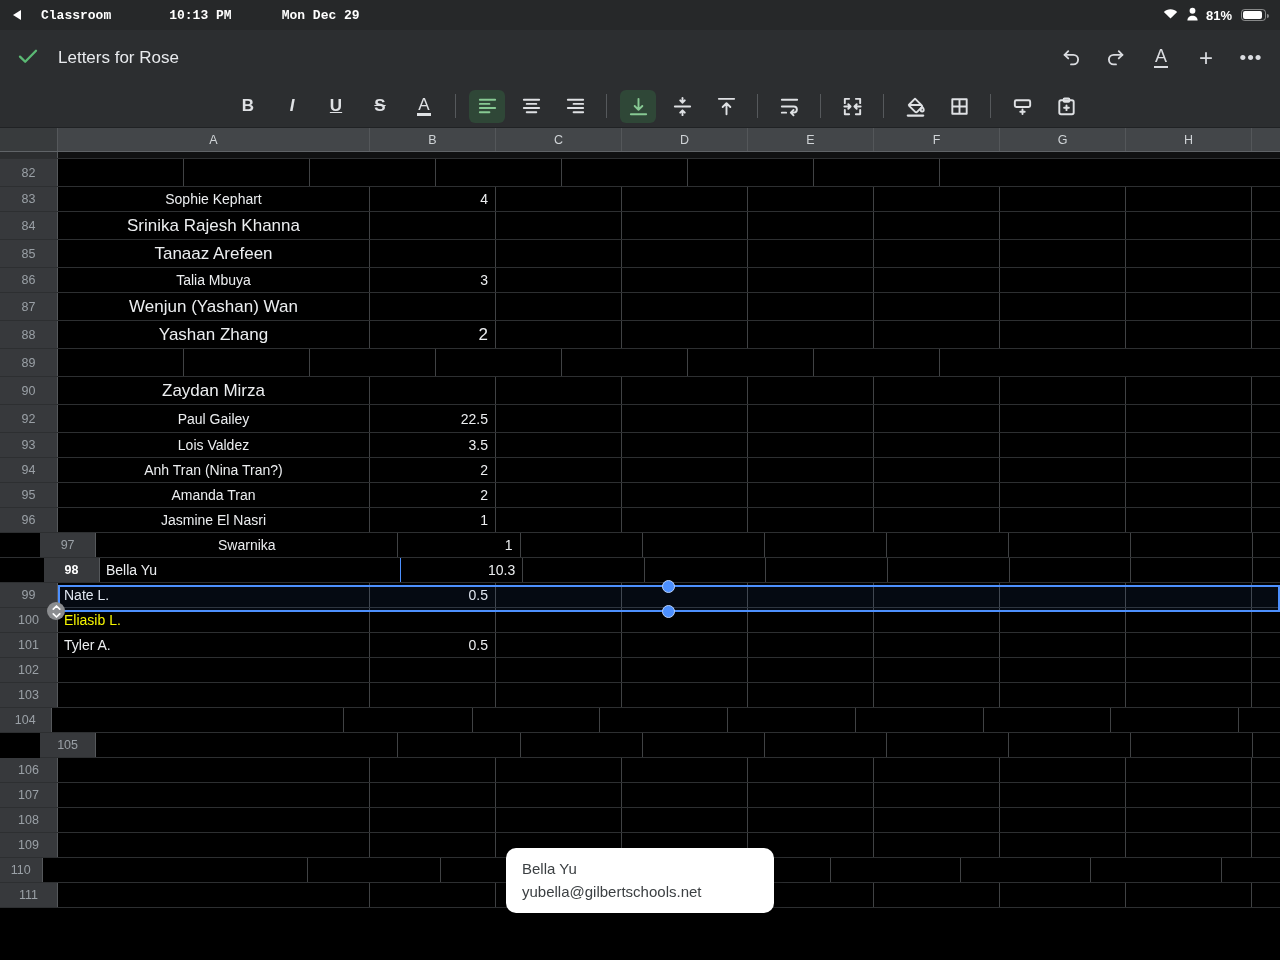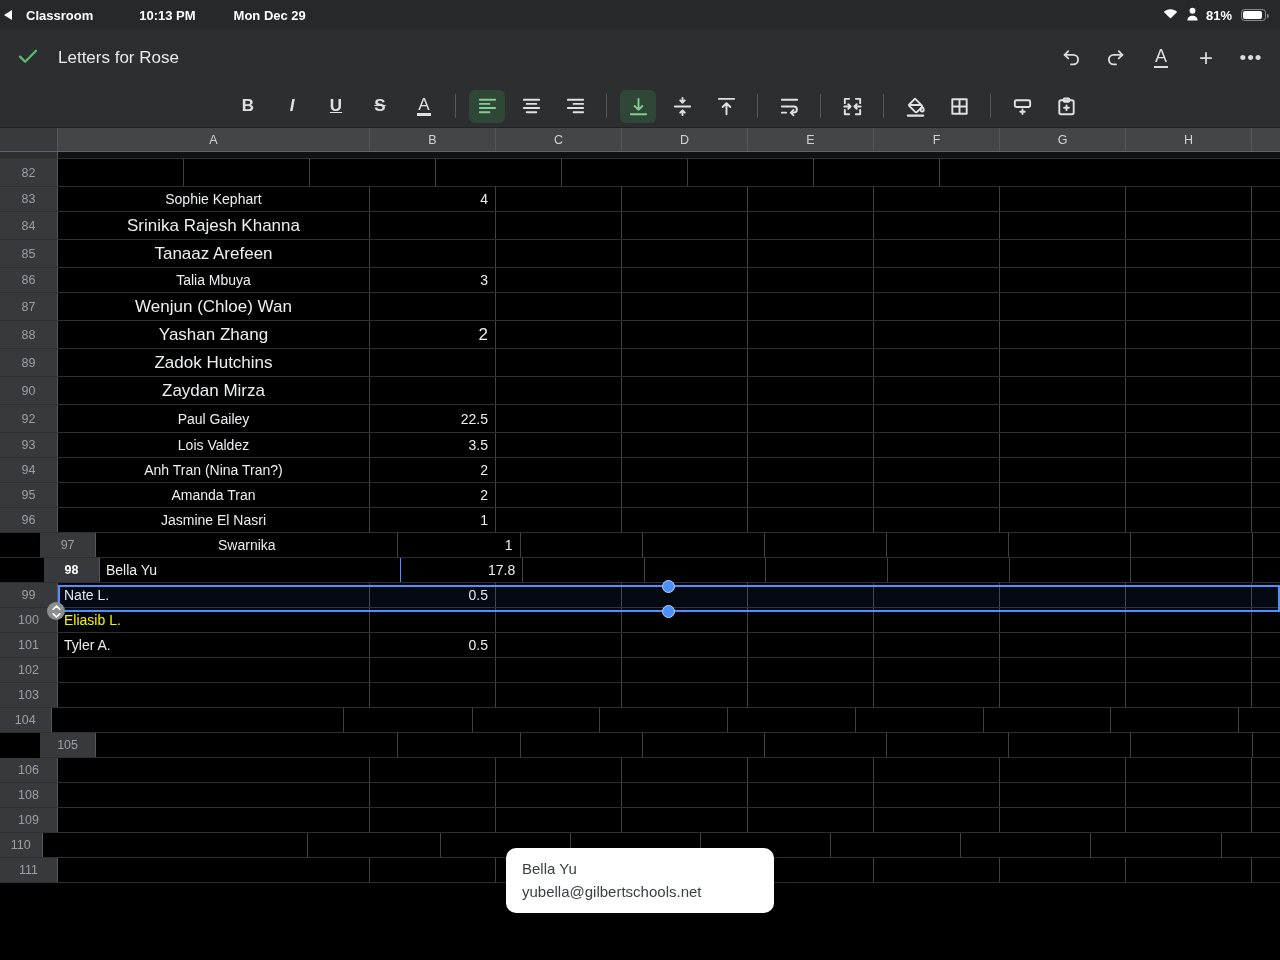--- a/index.html
+++ b/index.html
@@ -4,21 +4,21 @@
 <style>
   * { margin:0; padding:0; box-sizing:border-box; }
   html,body { width:1280px; height:960px; background:#000; overflow:hidden;
     font-family:"Liberation Sans", sans-serif; }
   .screen { position:relative; width:1280px; height:960px; background:#000; }
 
   
   .status-bar { position:absolute; left:0; top:0; width:1280px; height:30px;
     background:#262829; display:flex; align-items:center; justify-content:space-between;
     color:#fff; font-size:13px; font-weight:700; }
-  .sb-left { display:flex; align-items:center; gap:14px; padding-left:4px; }
+  .sb-left { display:flex; align-items:center; gap:20px; padding-left:13px;font-family:Liberation Mono, monospace; }
   .sb-left .gap { width:18px; }
   .sb-right { display:flex; align-items:center; gap:7px; padding-right:14px; }
   .back-tri { display:inline-block; width:0; height:0; border-top:5px solid transparent;
     border-bottom:5px solid transparent; border-right:8px solid #fff; }
   .battery { position:relative; width:25px; height:12px; border:1px solid rgba(255,255,255,.45);
     border-radius:3.5px; margin-left:2px; }
   .battery .lvl { position:absolute; left:1px; top:1px; bottom:1px; width:81%; background:#fff; border-radius:2px; }
   .battery .tip { position:absolute; right:-3.5px; top:3.5px; width:2px; height:4px;
     background:rgba(255,255,255,.45); border-radius:0 2px 2px 0; }
 
@@ -313,21 +313,21 @@
           <div class="cell cx"></div>
           <div class="cell cx"></div>
           <div class="cell cx"></div>
           <div class="cell cx"></div>
           <div class="cell cx"></div>
           <div class="cell cx"></div>
           <div class="cell cpart"></div>
         </div>
         <div class="row" style="height: 28px;">
           <div class="rh">87</div>
-          <div class="cell ca fz-lg">Wenjun (Chloe) Wan</div>
+          <div class="cell ca fz-lg">Wenjun (Yashan) Wan</div>
           <div class="cell cb fz-md"></div>
           <div class="cell cx"></div>
           <div class="cell cx"></div>
           <div class="cell cx"></div>
           <div class="cell cx"></div>
           <div class="cell cx"></div>
           <div class="cell cx"></div>
           <div class="cell cpart"></div>
         </div>
         <div class="row" style="height: 28px;">
@@ -337,21 +337,20 @@
           <div class="cell cx"></div>
           <div class="cell cx"></div>
           <div class="cell cx"></div>
           <div class="cell cx"></div>
           <div class="cell cx"></div>
           <div class="cell cx"></div>
           <div class="cell cpart"></div>
         </div>
         <div class="row" style="height: 28px;">
           <div class="rh">89</div>
-          <div class="cell ca fz-lg">Zadok Hutchins</div>
           <div class="cell cb fz-md"></div>
           <div class="cell cx"></div>
           <div class="cell cx"></div>
           <div class="cell cx"></div>
           <div class="cell cx"></div>
           <div class="cell cx"></div>
           <div class="cell cx"></div>
           <div class="cell cpart"></div>
         </div>
         <div class="row" style="height: 28px;">
@@ -434,21 +433,21 @@
           <div class="cell cx"></div>
           <div class="cell cx"></div>
           <div class="cell cx"></div>
           <div class="cell cx"></div>
           <div class="cell cx"></div>
           <div class="cell cpart"></div>
         </div>
         <div class="row sel" style="height: 25px;">
           <div class="rh">98</div>
           <div class="cell ca fz-md left">Bella Yu</div>
-          <div class="cell cb fz-md">17.8</div>
+          <div class="cell cb fz-md">10.3</div>
           <div class="cell cx"></div>
           <div class="cell cx"></div>
           <div class="cell cx"></div>
           <div class="cell cx"></div>
           <div class="cell cx"></div>
           <div class="cell cx"></div>
           <div class="cell cpart"></div>
         </div>
         <div class="row" style="height: 25px;">
           <div class="rh">99</div>
@@ -529,20 +528,32 @@
           <div class="cell cx"></div>
           <div class="cell cx"></div>
           <div class="cell cx"></div>
           <div class="cell cx"></div>
           <div class="cell cx"></div>
           <div class="cell cx"></div>
           <div class="cell cpart"></div>
         </div>
         <div class="row" style="height: 25px;">
           <div class="rh">106</div>
+          <div class="cell ca fz-md"></div>
+          <div class="cell cb fz-md"></div>
+          <div class="cell cx"></div>
+          <div class="cell cx"></div>
+          <div class="cell cx"></div>
+          <div class="cell cx"></div>
+          <div class="cell cx"></div>
+          <div class="cell cx"></div>
+          <div class="cell cpart"></div>
+        </div>
+        <div class="row" style="height: 25px;">
+          <div class="rh">107</div>
           <div class="cell ca fz-md"></div>
           <div class="cell cb fz-md"></div>
           <div class="cell cx"></div>
           <div class="cell cx"></div>
           <div class="cell cx"></div>
           <div class="cell cx"></div>
           <div class="cell cx"></div>
           <div class="cell cx"></div>
           <div class="cell cpart"></div>
         </div>

